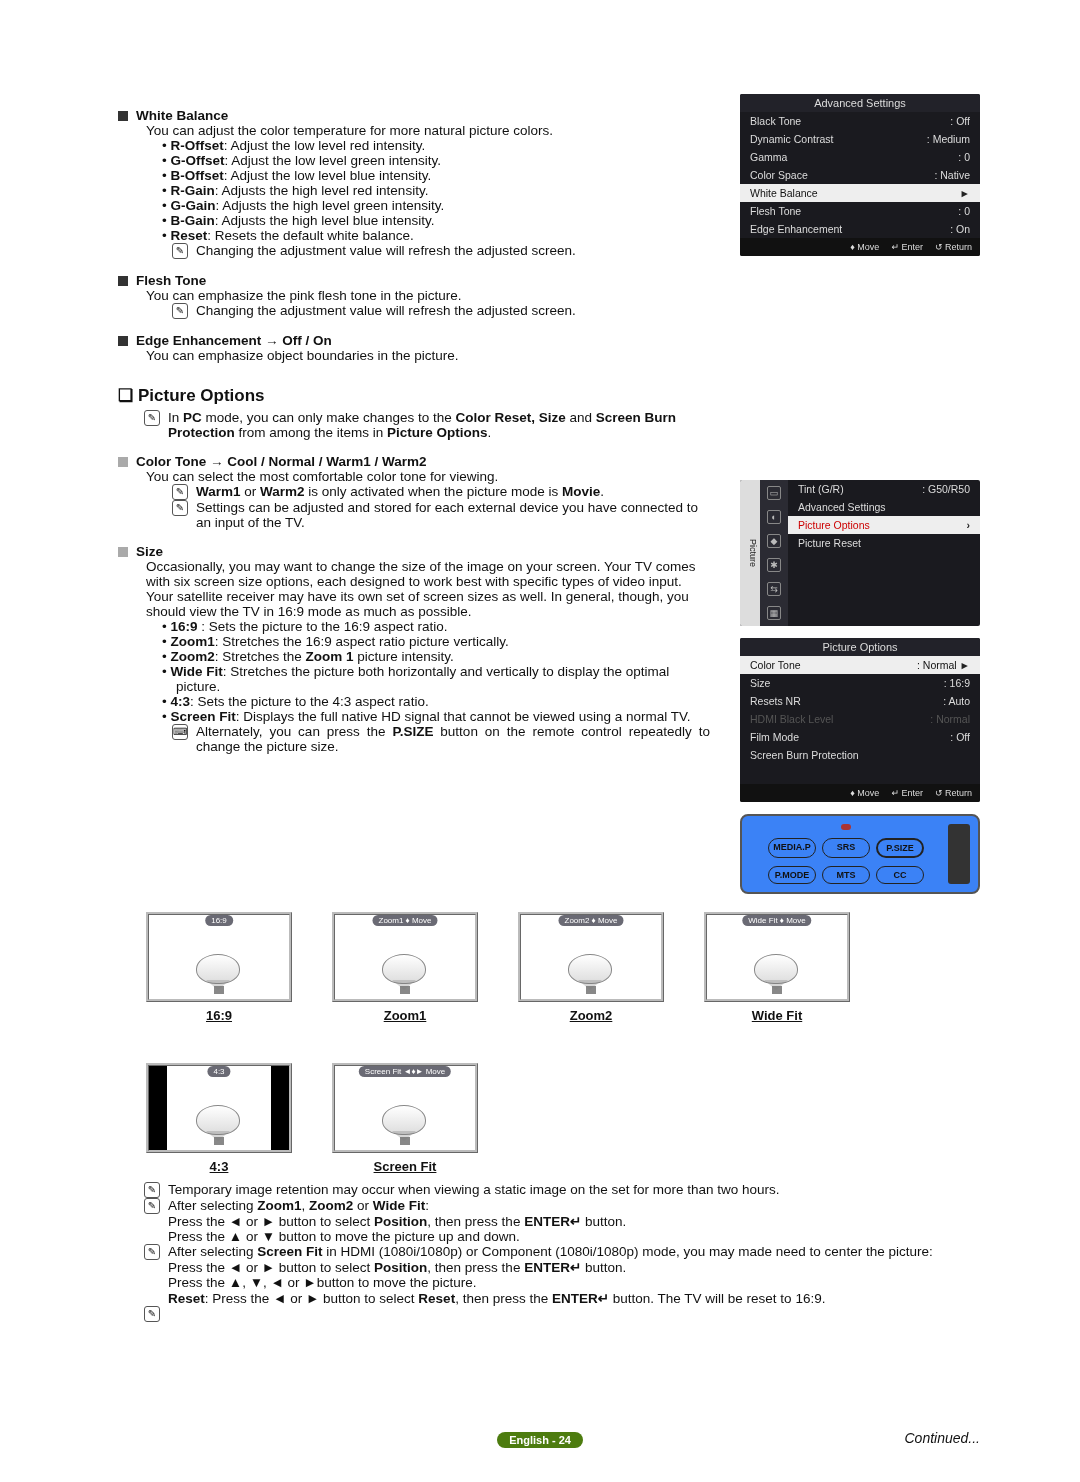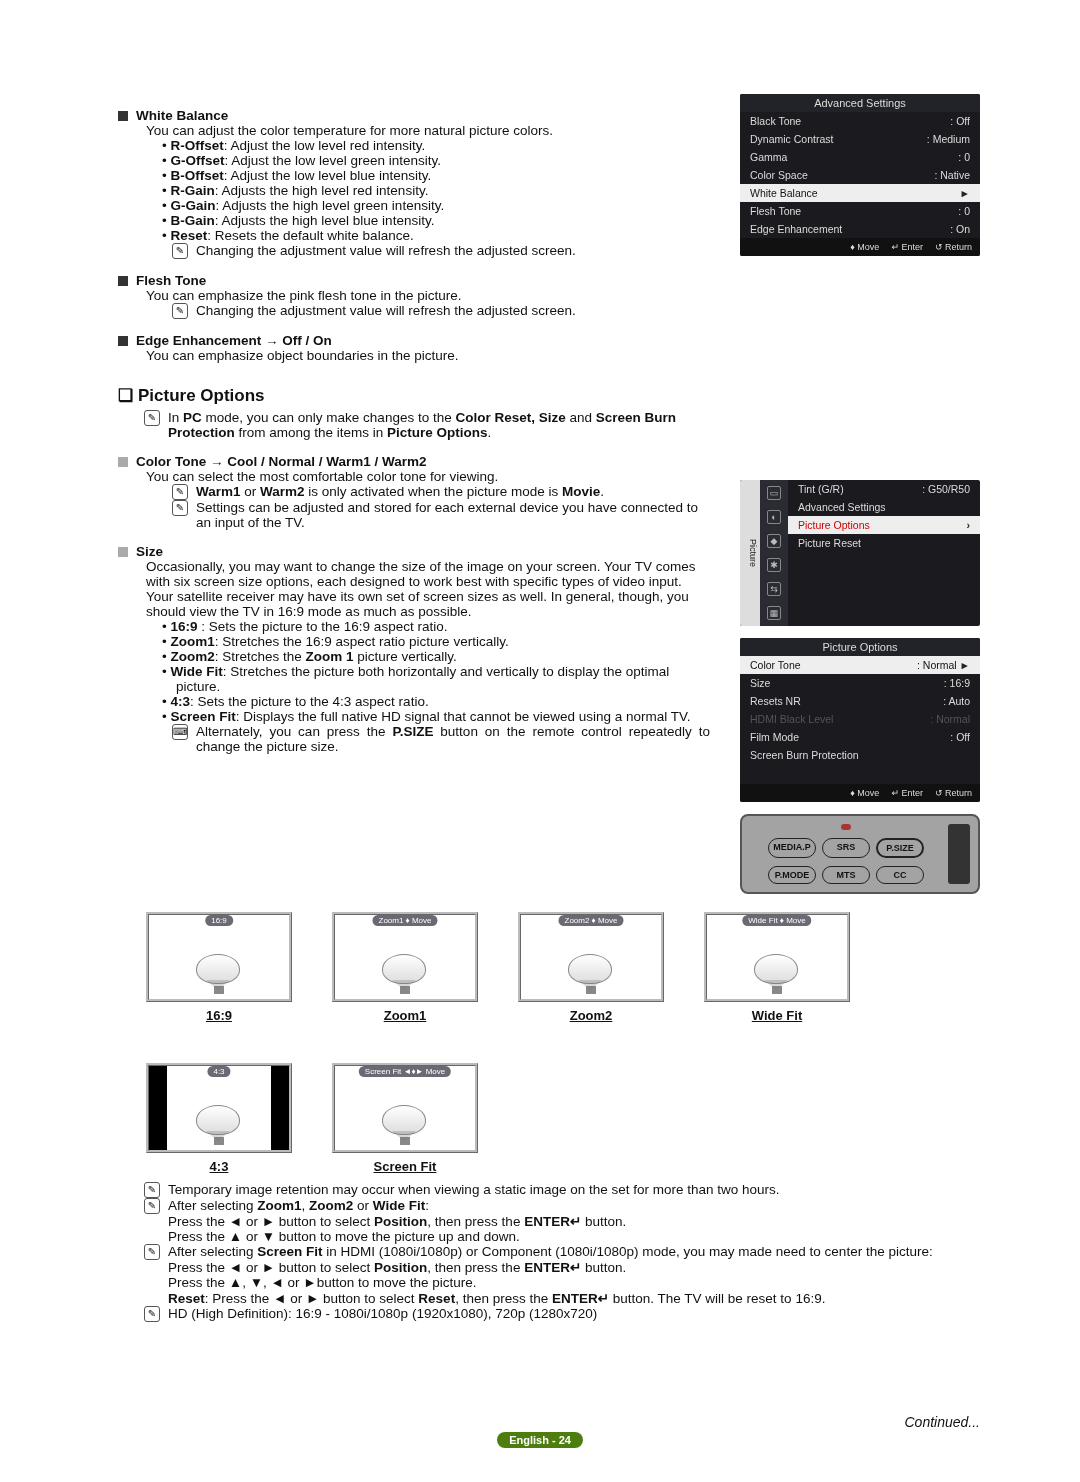--- a/index.html
+++ b/index.html
@@ -30,42 +30,42 @@
   .osd-row.dim{color:#555;}
   .osd-footer{display:flex;justify-content:flex-end;gap:12px;padding:4px 8px;font-size:9px;background:#111;}
   .osd-side{display:flex;}
   .osd-sidetab{width:20px;background:#ddd;writing-mode:vertical-rl;text-align:center;font-size:9px;color:#222;display:flex;flex-direction:column;}
   .osd-sidetab .lbl{padding:6px 2px;}
   .osd-icons{width:28px;background:#2b2b33;display:flex;flex-direction:column;align-items:center;gap:10px;padding:6px 0;}
   .osd-icons span{width:14px;height:14px;border:1px solid #888;border-radius:2px;font-size:9px;text-align:center;line-height:12px;color:#bbb;}
   .osd-main{flex:1;}
 
   
-  .remote-box{display:flex;gap:6px;border:2px solid #555;border-radius:8px;padding:8px;background:#a3a3a3;}
+  .remote-box{display:flex;gap:6px;border:2px solid #555;border-radius:8px;padding:8px;background:#3b82f6;}
   .btnrow{display:flex;gap:6px;}
   .rbtn{border:1.5px solid #222;border-radius:10px;font-size:9px;font-weight:bold;padding:3px 4px;min-width:48px;text-align:center;}
   .remote-side{width:22px;background:#333;border-radius:3px;}
 
   
   .thumb-grid{display:flex;flex-wrap:wrap;gap:40px;justify-content:flex-start;margin:18px 0 8px 28px;}
   .thumb{width:146px;text-align:center;}
   .thumb-frame{height:90px;border:3px ridge #bbb;background:#fff;position:relative;overflow:hidden;}
   .thumb-label{display:block;margin-top:6px;font-weight:bold;font-size:13px;text-decoration:underline;}
   .thumb-pill{position:absolute;left:50%;top:0;transform:translateX(-50%);background:#6a6a74;color:#fff;font-size:8px;padding:1px 6px;border-radius:6px;white-space:nowrap;}
   .balloon{position:absolute;left:50%;top:46%;transform:translateX(-50%);width:46px;height:46px;}
   .balloon .env{width:44px;height:30px;border:1px solid #888;border-radius:50% 50% 46% 46%;background:linear-gradient(#fff,#ddd);}
   .balloon .bask{width:10px;height:8px;background:#888;margin:2px auto 0;}
   .balloon .cord{width:0;height:0;border-left:12px solid transparent;border-right:12px solid transparent;border-top:10px solid rgba(120,120,120,.3);position:absolute;left:10px;top:26px;}
   .thumb-frame.narrow::before,.thumb-frame.narrow::after{content:"";position:absolute;top:0;bottom:0;width:18px;background:#000;}
   .thumb-frame.narrow::before{left:0;}
   .thumb-frame.narrow::after{right:0;}
 
   .footer-badge{display:inline-block;background:#4d7c0f;color:#fff;border-radius:10px;font-size:11px;padding:2px 12px;font-weight:bold;}
   .page-foot{position:absolute;left:0;right:0;bottom:34px;text-align:center;}
-  .cont{position:absolute;right:100px;bottom:52px;font-style:italic;font-size:14px;}
+  .cont{position:absolute;right:100px;bottom:36px;font-style:italic;font-size:14px;}
 </style>
 </head>
 <body>
 
 <div class="page">
 <div class="two-col">
   <div class="left">
 
     <div class="sec-h"><span class="sq"></span><span>White Balance</span></div>
     <div class="sec-body">
@@ -117,21 +117,21 @@
             <span>Settings can be adjusted and stored for each external device you have connected to an input of the TV.</span>
           </div>
     </div>
 
     <div class="sec-h"><span class="sq gray"></span><span>Size</span></div>
     <div class="sec-body">
       <div>Occasionally, you may want to change the size of the image on your screen. Your TV comes with six screen size options, each designed to work best with specific types of video input. Your satellite receiver may have its own set of screen sizes as well. In general, though, you should view the TV in 16:9 mode as much as possible.</div>
       <ul class="bul">
         <li><b>16:9</b><span> : Sets the picture to the 16:9 aspect ratio.</span></li>
         <li><b>Zoom1</b><span>: Stretches the 16:9 aspect ratio picture vertically.</span></li>
-        <li><b>Zoom2</b><span>:  Stretches the </span><b>Zoom 1</b><span> picture vertically.</span></li>
+        <li><b>Zoom2</b><span>:  Stretches the </span><b>Zoom 1</b><span> picture intensity.</span></li>
         <li><b>Wide Fit</b><span>: Stretches the picture both horizontally and vertically to display the optimal picture.</span></li>
         <li><b>4:3</b><span>: Sets the picture to the 4:3 aspect ratio.</span></li>
         <li><b>Screen Fit</b><span>: Displays the full native HD signal that cannot be viewed using a normal TV.</span></li>
       </ul>
       <div class="note-row">
             <span class="note-icon t">⌨</span>
         <span style="text-align:justify"><span>Alternately, you can press the </span><b>P.SIZE</b><span> button on the remote control repeatedly to change the picture size.</span></span>
           </div>
     </div>
   </div>
@@ -348,20 +348,19 @@
         <span class="note-icon">✎</span>
     <div>
       <span>After selecting </span><b>Screen Fit</b><span> in HDMI (1080i/1080p) or Component (1080i/1080p) mode, you may made need to center the picture:</span><br>
       <span>Press the ◄ or ► button to select </span><b>Position</b><span>, then press the </span><b><span>ENTER↵</span></b><span> button.</span><br>
       <span>Press the ▲, ▼, ◄ or ►button to move the picture.</span><br>
       <b>Reset</b><span>: Press the ◄ or ► button to select </span><b>Reset</b><span>, then press the </span><b><span>ENTER↵</span></b><span> button. The TV will be reset to 16:9.</span>
     </div>
   </div>
   <div class="note-row">
         <span class="note-icon">✎</span>
-        <span>HD (High Definition): 16:9 - 1080i/1080p (1920x1080), 720p (1280x720)</span>
       </div>
 </div>
 
 </div>
 
 <div class="cont">Continued...</div>
 <div class="page-foot"><span class="footer-badge">English - 24</span></div>
 
 </body></html>

